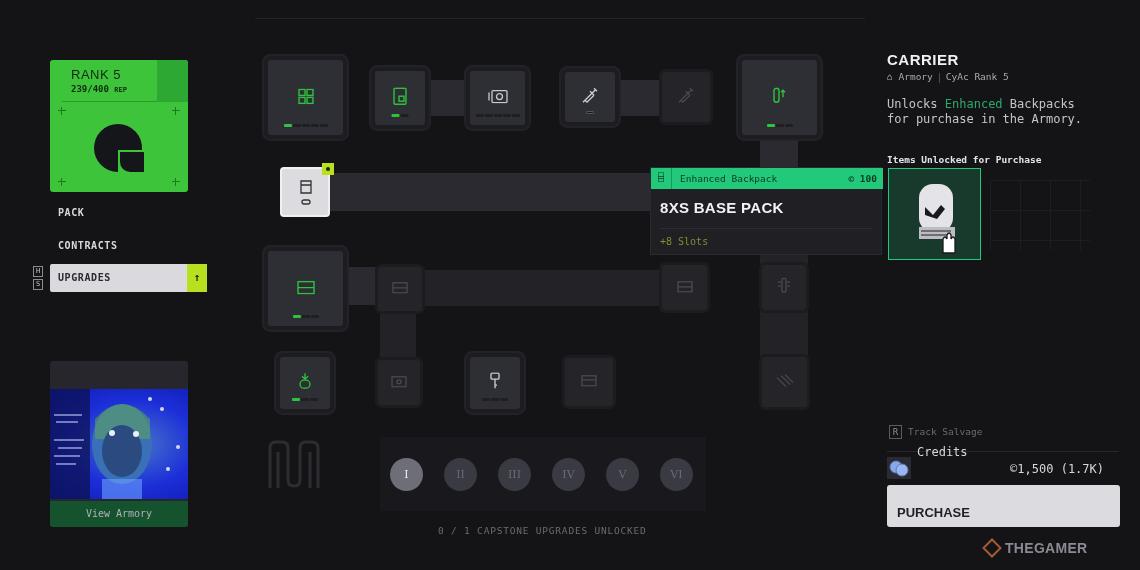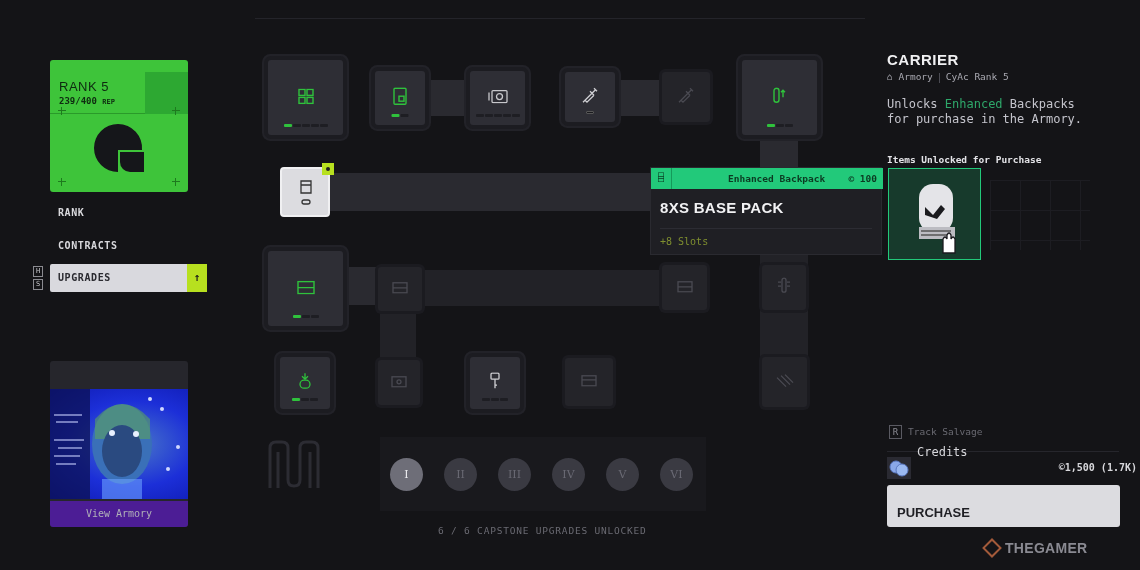--- a/index.html
+++ b/index.html
@@ -1,63 +1,63 @@
 <!DOCTYPE html>
 <html><head>
 <meta charset="utf-8">
 <style>
   * { box-sizing: border-box; margin: 0; padding: 0; }
   html, body { width: 1140px; height: 570px; background: #141417; overflow: hidden; }
   body { position: relative; font-family: "DejaVu Sans Mono", monospace; color: #d8d8dc; }
 
   
   .rank-card { position: absolute; left: 50px; top: 60px; width: 138px; height: 132px; background: #3ec43a; border-radius: 3px; overflow: hidden; }
-  .rank-head { position: absolute; left: 0; top: 0; width: 150px; height: 42px; border-bottom: 1px solid #2a9a2a; margin-top: 12px; }
+  .rank-head { position: absolute; left: 12px; top: 0; width: 150px; height: 42px; border-bottom: 1px solid #2a9a2a; }
   .rank-head .dark { position: absolute; right: 0; top: 0; width: 55px; height: 42px; background: #2da832; }
   .rank-title { position: absolute; left: 9px; top: 7px; font-family: "Liberation Sans", sans-serif; font-size: 13px; color: #0e2a10; letter-spacing: 0.5px; }
   .rank-rep { position: absolute; left: 9px; top: 24px; font-size: 9px; font-weight: bold; color: #0e2a10; }
   .rank-rep small { font-size: 7px; }
   .cross { position: absolute; width: 8px; height: 8px; }
   .cross::before, .cross::after { content: ""; position: absolute; background: #1e7a1e; }
   .cross::before { left: 3px; top: 0; width: 1px; height: 8px; }
   .cross::after { left: 0; top: 3px; width: 8px; height: 1px; }
   .rank-logo { position: absolute; left: 40px; top: 62px; }
 
   .nav-item { position: absolute; left: 58px; font-size: 10px; font-weight: bold; letter-spacing: 0.6px; color: #d8d8dc; }
   .nav-active { position: absolute; left: 50px; top: 264px; width: 157px; height: 28px; background: #d9d9de; border-radius: 2px 0 0 2px; }
   .nav-active .lbl { position: absolute; left: 8px; top: 8px; font-size: 10px; font-weight: bold; letter-spacing: 0.6px; color: #2a2a30; }
   .nav-active .arrow { position: absolute; right: 0; top: 0; width: 20px; height: 28px; background: #b7e01f; color: #1a1a1a; font-size: 11px; text-align: center; line-height: 28px; font-weight: bold; }
   .keycap { position: absolute; left: 33px; width: 10px; height: 11px; border: 1px solid #8a8a90; font-size: 7px; line-height: 9px; text-align: center; color: #c8c8cc; }
 
   .oni-card { position: absolute; left: 50px; top: 361px; width: 138px; height: 166px; background: #26262c; border-radius: 3px; overflow: hidden; }
   .oni-head { position: absolute; left: 0; top: 0; width: 138px; height: 28px; background: #2fc23c; }
   .oni-head span { position: absolute; left: 7px; top: 6px; font-size: 12px; color: #0d2a10; }
   .oni-img { position: absolute; left: 0; top: 28px; width: 138px; height: 110px; background: radial-gradient(ellipse at 60% 50%, #4a78c8 0%, #1c2fd8 55%, #0e1ab0 100%); overflow: hidden; }
-  .oni-foot { position: absolute; left: 0; top: 140px; width: 138px; height: 26px; text-align: center; line-height: 26px; font-size: 10px; color: #b0b0b8; background: #4c1d95; }
+  .oni-foot { position: absolute; left: 0; top: 140px; width: 138px; height: 26px; text-align: center; line-height: 26px; font-size: 10px; color: #b0b0b8; background: #14532d; }
 
   
   .tree-frame { position: absolute; left: 255px; top: 18px; width: 610px; height: 2px; border-top: 1px solid #24242a; }
   .node { position: absolute; background: #2e2e35; border-radius: 3px; box-shadow: 0 0 0 4px #1c1c21, 0 0 0 6px #222228; }
   .node.dim { background: #242429; box-shadow: 0 0 0 3px #1b1b20; }
   .node svg { position: absolute; left: 50%; top: 50%; transform: translate(-50%, -60%); }
   .pips { position: absolute; left: 50%; bottom: 8px; transform: translateX(-50%); display: flex; gap: 1px; }
   .pip { width: 8px; height: 3px; background: #1e1e23; border-radius: 1px; }
   .pip.on { background: #2fc23c; }
   .link { position: absolute; background: #2a2a30; }
   .link.dim { background: #222227; }
 
   .selected-node { position: absolute; left: 280px; top: 167px; width: 50px; height: 50px; background: #dcdce0; border: 2px solid #f0f0f2; border-radius: 4px; }
   .selected-node .badge { position: absolute; right: -6px; top: -6px; width: 12px; height: 12px; background: #b7e01f; }
   .selected-node .badge::after { content: ""; position: absolute; left: 4px; top: 4px; width: 4px; height: 4px; background: #222; border-radius: 50%; }
 
   
   .tip { position: absolute; left: 650px; top: 167px; width: 232px; height: 88px; background: #1f1f24; border: 1px solid #2a2a30; }
   .tip-head { position: absolute; left: 0; top: 0; width: 232px; height: 21px; background: #22c97a; }
   .tip-head .ico { position: absolute; left: 0; top: 0; width: 21px; height: 21px; border-right: 1px solid #159a5a; text-align: center; line-height: 20px; font-size: 10px; color: #0c3a22; }
-  .tip-head .name { position: absolute; left: 29px; top: 5px; font-size: 9.5px; color: #0c3a22; font-weight: bold; margin-left: 48px; }
+  .tip-head .name { position: absolute; left: 29px; top: 5px; font-size: 9.5px; color: #0c3a22; font-weight: normal; }
   .tip-head .price { position: absolute; right: 6px; top: 5px; font-size: 9.5px; color: #0c3a22; font-weight: bold; }
   .tip-title { position: absolute; left: 9px; top: 31px; font-family: "Liberation Sans", sans-serif; font-weight: bold; font-size: 15px; color: #f2f2f4; letter-spacing: 0.3px; }
   .tip-sep { position: absolute; left: 9px; right: 9px; top: 60px; height: 1px; background: #2c2c33; }
   .tip-slots { position: absolute; left: 9px; top: 68px; font-size: 10px; color: #7f8f2f; }
 
   
   .cap-logo { position: absolute; left: 266px; top: 440px; }
   .cap-row { position: absolute; left: 380px; top: 437px; width: 326px; height: 74px; background: #19191d; }
   .cap { position: absolute; top: 21px; width: 33px; height: 33px; border-radius: 50%; background: #3a3a42; color: #6a6a74; font-family: "DejaVu Serif", serif; font-size: 11px; text-align: center; line-height: 33px; }
   .cap.on { background: #6e6e78; color: #ececf0; }
@@ -71,21 +71,21 @@
   .r-desc .hl { color: #2ea86a; }
   .r-items-label { position: absolute; left: 887px; top: 154px; font-size: 9.5px; color: #e4e4e8; font-weight: bold; }
   .item-slot { position: absolute; left: 888px; top: 168px; width: 93px; height: 92px; background: #173a2c; border: 1px solid #22c97a; }
   .grid-bg { position: absolute; left: 990px; top: 180px; width: 100px; height: 70px; background-image: linear-gradient(#222228 1px, transparent 1px), linear-gradient(90deg, #222228 1px, transparent 1px); background-size: 30px 30px; opacity: 0.7; }
 
   .track { position: absolute; left: 889px; top: 425px; font-size: 9.5px; color: #6a6a72; }
   .track .k { display: inline-block; width: 13px; height: 14px; border: 1px solid #5a5a62; text-align: center; line-height: 12px; font-size: 9px; margin-right: 6px; color: #8a8a92; }
   .r-sep { position: absolute; left: 887px; top: 451px; width: 232px; height: 1px; background: #26262c; }
   .credits-ico { position: absolute; left: 887px; top: 457px; width: 24px; height: 22px; background: #2a2a32; }
   .credits-label { position: absolute; left: 917px; top: 445px; font-size: 12px; font-weight: normal; color: #d8d8dc; }
-  .credits-val { position: absolute; right: 3px; top: 462px; font-size: 10px; font-weight: bold; color: #d8d8dc; }
+  .credits-val { position: absolute; right: 36px; top: 462px; font-size: 12px; font-weight: normal; color: #d8d8dc; }
   .purchase { position: absolute; left: 887px; top: 485px; width: 233px; height: 42px; background: #dcdce0; border-radius: 3px; }
   .purchase span { position: absolute; left: 10px; top: 20px; font-family: "Liberation Sans", sans-serif; font-weight: bold; font-size: 13px; color: #1f1f24; }
   .watermark { position: absolute; left: 985px; top: 540px; font-family: "Liberation Sans", sans-serif; font-weight: bold; font-size: 14px; color: #8a8a92; letter-spacing: 0.3px; }
   .watermark .mk { display: inline-block; width: 14px; height: 14px; transform: rotate(45deg); border: 2px solid #a35a3a; margin-right: 6px; vertical-align: -2px; }
 </style>
 </head>
 <body>
 
 <div class="rank-card">
   <div class="rank-head">
@@ -96,21 +96,21 @@
   <div class="cross" style="left:8px;top:47px"></div>
   <div class="cross" style="right:8px;top:47px"></div>
   <div class="cross" style="left:8px;bottom:6px"></div>
   <div class="cross" style="right:8px;bottom:6px"></div>
   <svg class="rank-logo" width="56" height="52" viewBox="0 0 56 52">
     <path d="M28 2 A24 24 0 1 0 28 50 L28 28 L52 28 A24 24 0 0 0 28 2 Z" fill="#15161a"></path>
     <path d="M30 30 L54 30 L54 50 L40 50 A10 10 0 0 1 30 40 Z" fill="#15161a"></path>
   </svg>
 </div>
 
-<div class="nav-item" style="top:207px">RANK</div>
+<div class="nav-item" style="top:207px">PACK</div>
 <div class="nav-item" style="top:240px">CONTRACTS</div>
 <div class="keycap" style="top:266px">H</div>
 <div class="keycap" style="top:279px">S</div>
 <div class="nav-active">
   <span class="lbl">UPGRADES</span>
   <span class="arrow">↑</span>
 </div>
 
 <div class="oni-card">
   <div class="oni-img">
@@ -308,21 +308,21 @@
   <path d="M12 48 L12 12 M44 48 L44 12"></path>
 </svg>
 <div class="cap-row">
   <div class="cap on" style="left:10px">I</div>
   <div class="cap" style="left:64px">II</div>
   <div class="cap" style="left:118px">III</div>
   <div class="cap" style="left:172px">IV</div>
   <div class="cap" style="left:226px">V</div>
   <div class="cap" style="left:280px">VI</div>
 </div>
-<div class="cap-caption">6 / 6 CAPSTONE UPGRADES UNLOCKED</div>
+<div class="cap-caption">0 / 1 CAPSTONE UPGRADES UNLOCKED</div>
 
 <div class="r-title">CARRIER</div>
 <div class="r-meta">
   <span>⌂</span>
   <span>Armory</span><span class="sep"></span><span>CyAc Rank 5</span>
 </div>
 <div class="r-desc"><span>Unlocks </span><span class="hl">Enhanced</span><span> Backpacks for purchase in the Armory.</span></div>
 <div class="r-items-label">Items Unlocked for Purchase</div>
 <div class="grid-bg"></div>
 <div class="item-slot">

